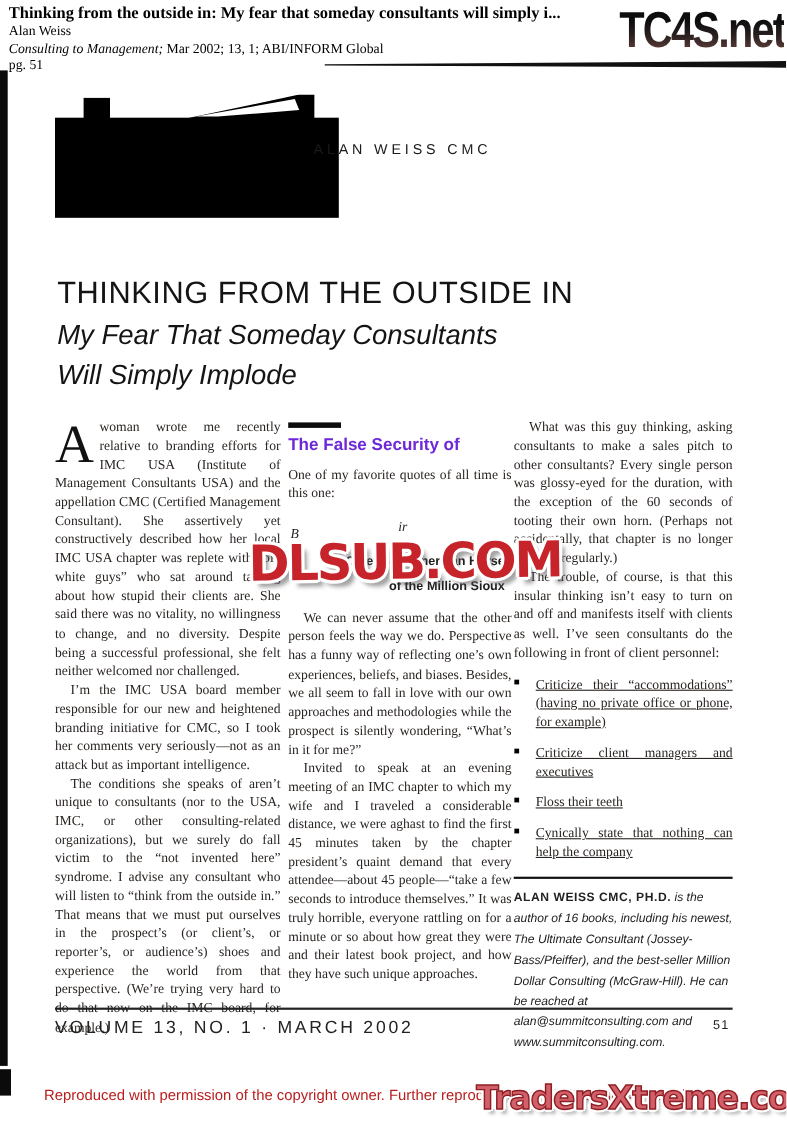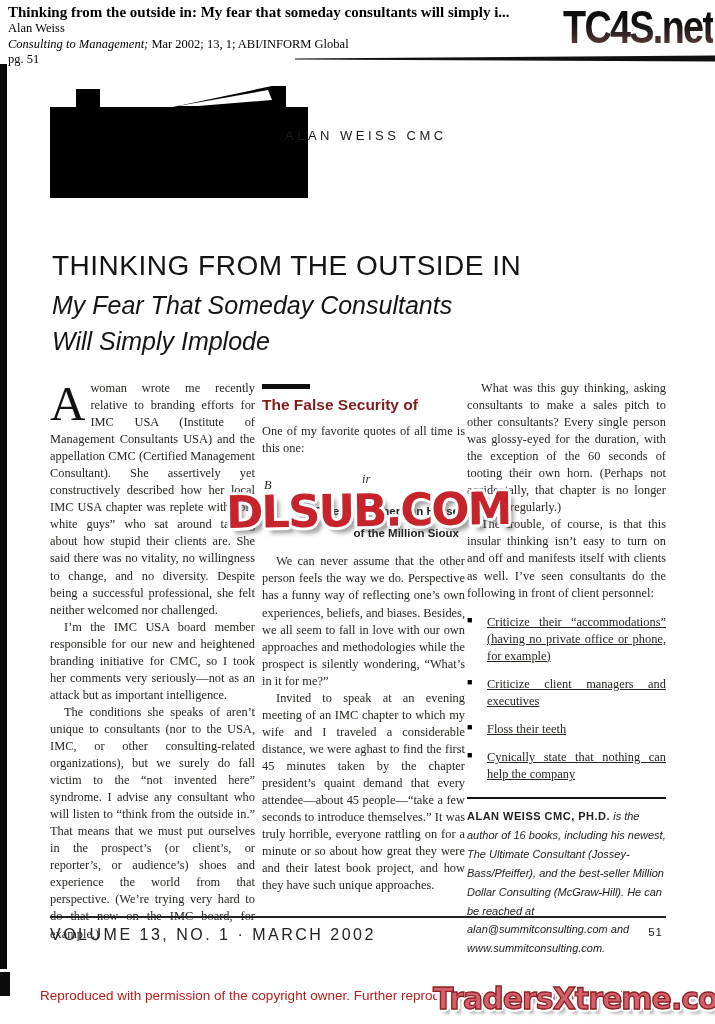--- a/index.html
+++ b/index.html
@@ -41,21 +41,21 @@
   .col{position:absolute;font-size:12.4px;line-height:1.375;text-align:justify;color:#2a2522;}
   .col p{margin:0;}
   .col p.ind{text-indent:14px;}
   .col1{left:50px;top:380px;width:205px;}
   .col2{left:262px;top:378px;width:203px;}
   .col3{left:467px;top:380px;width:199px;}
   .dropcap{float:left;font-size:49px;line-height:0.82;padding:4px 5px 0 0;font-weight:normal;color:#111;}
 
   .sec-rule{width:48px;height:5px;background:#0d0d0d;margin:6px 0 7px 0;}
   .sec-head{font-family:"Liberation Sans",sans-serif;font-weight:bold;font-size:15.5px;
-            line-height:1.18;color:#7f1d1d;margin:0 0 9px 0;text-align:left;}
+            line-height:1.18;color:#6d28d9;margin:0 0 9px 0;text-align:left;}
 
   .quote-zone{position:relative;height:96px;}
   .frag{position:absolute;font-style:italic;font-size:12.4px;}
   .frag-b{left:2px;top:20px;}
   .frag-ir{left:100px;top:14px;}
   .attrib{position:absolute;right:6px;top:44px;font-family:"Liberation Sans",sans-serif;
           font-weight:600;font-size:11.5px;line-height:1.9;text-align:right;color:#1e1e1e;}
 
   ul.sqlist{list-style:none;margin:0;padding:0;text-align:justify;text-decoration:underline;}
   ul.sqlist li{position:relative;padding-left:20px;margin-bottom:11px;}

